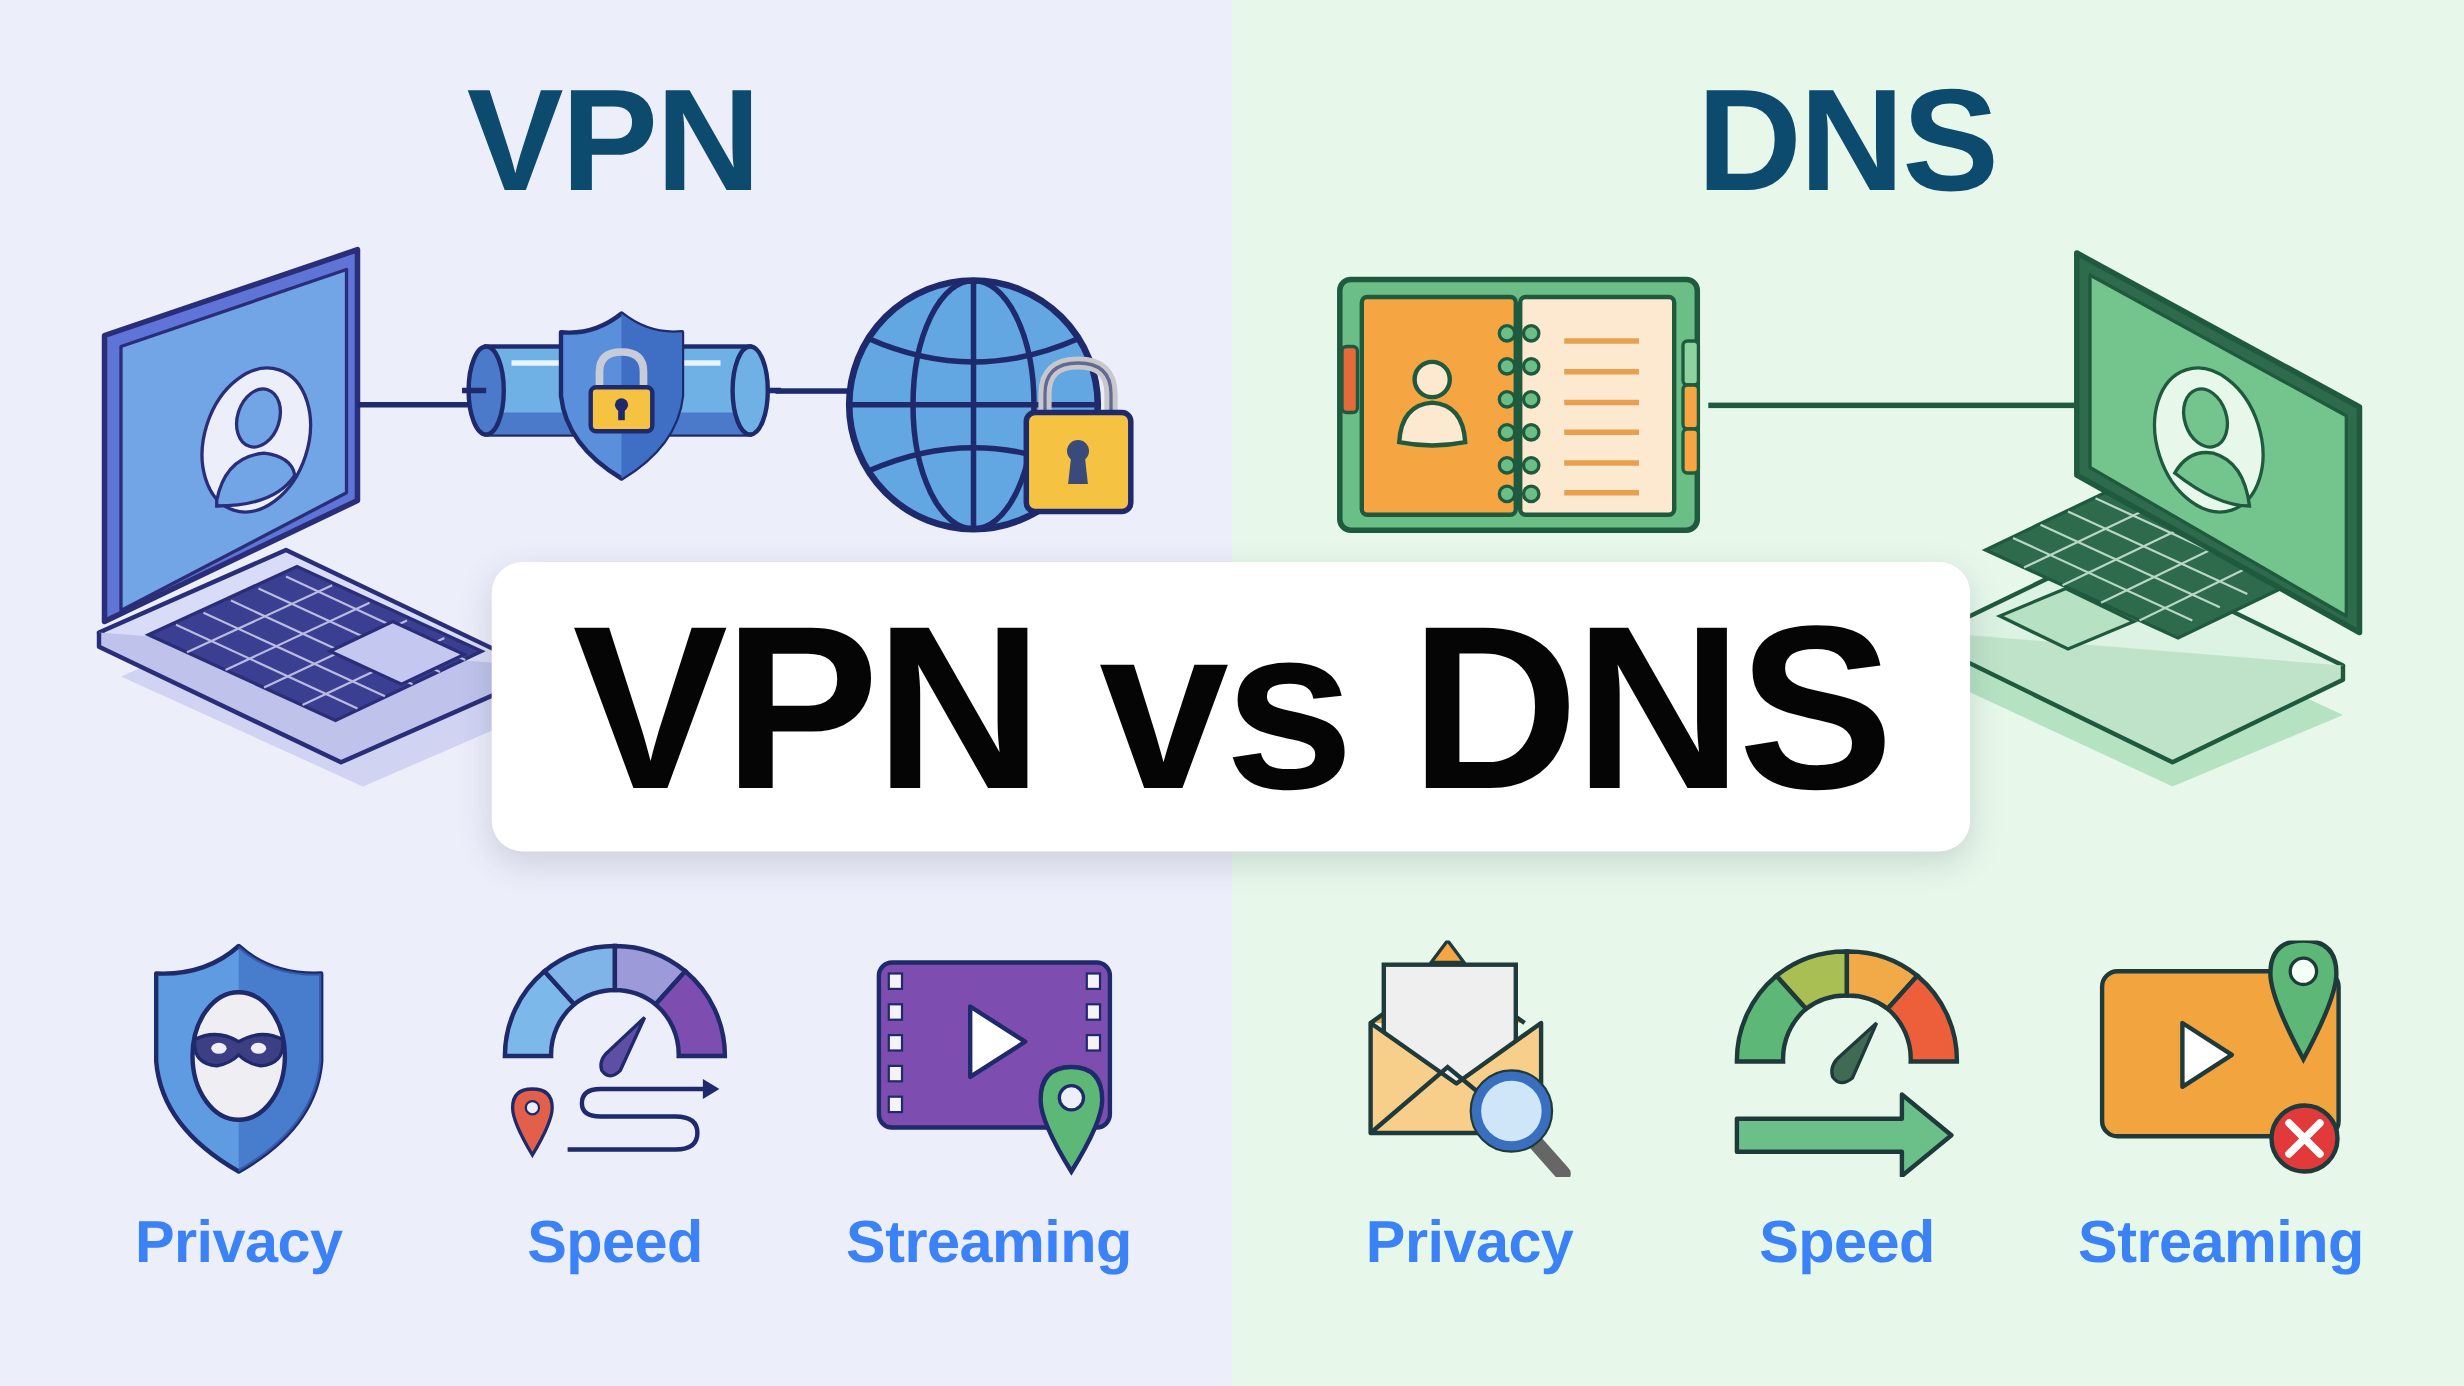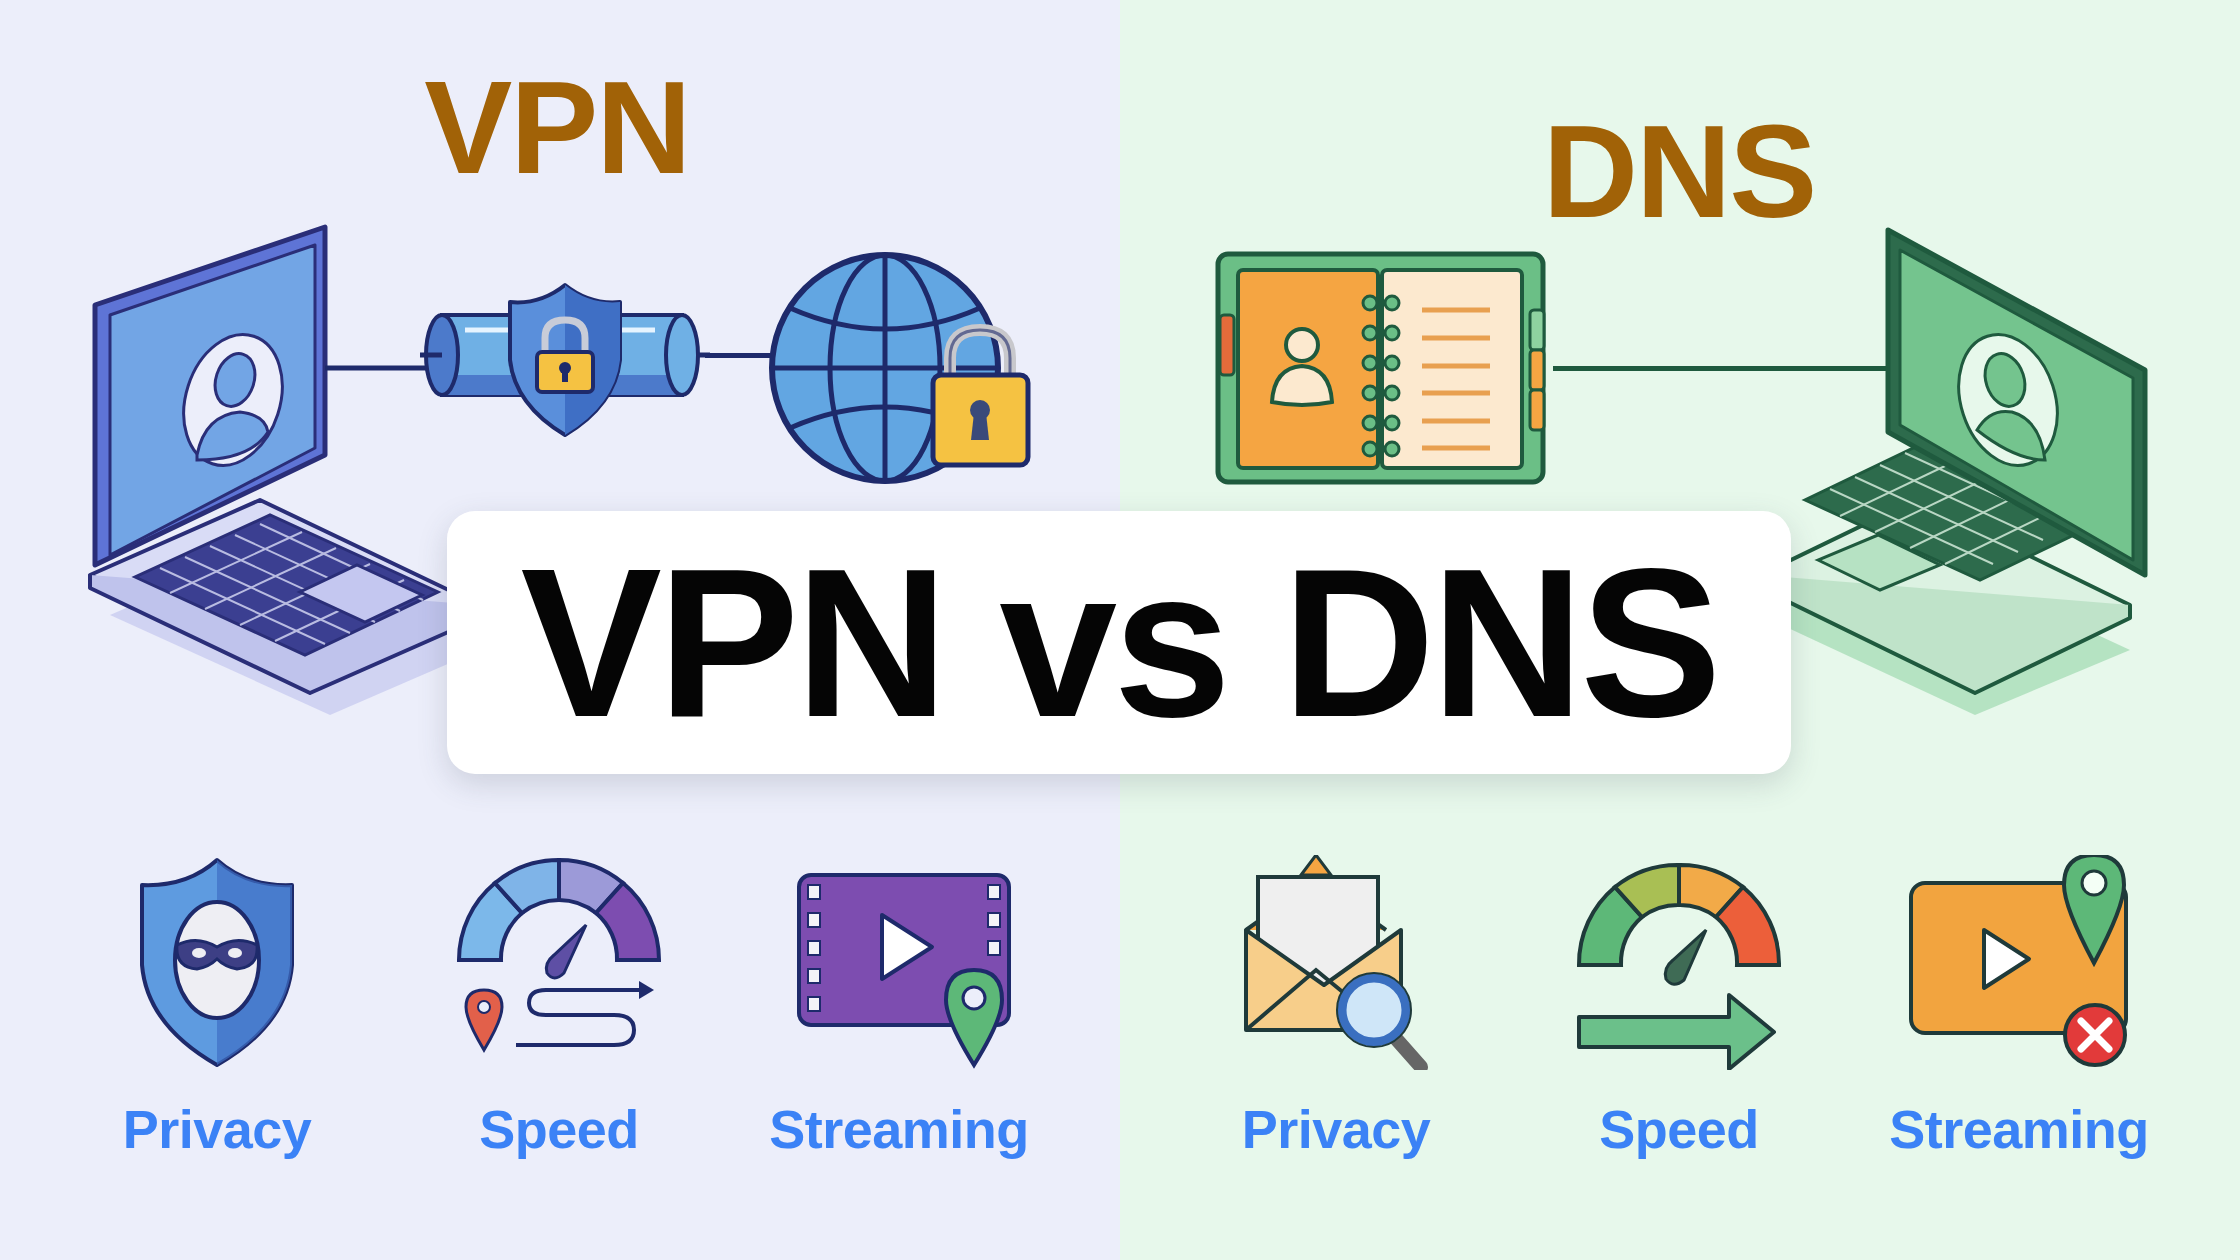--- a/index.html
+++ b/index.html
@@ -1,35 +1,35 @@
 <!DOCTYPE html>
 <html><head>
 <meta charset="utf-8">
 <style>
   html, body { margin:0; padding:0; }
   body { width:2240px; height:1260px; position:relative; overflow:hidden; font-family:"Liberation Sans", sans-serif; }
   .half { position:absolute; top:0; height:1260px; }
   .half.left { left:0; width:1120px; background:#ECEEFA; }
   .half.right { left:1120px; width:1120px; background:#E7F8EB; }
-  .side-title { position:absolute; top:62px; font-size:132px; font-weight:700; color:#a16207; letter-spacing:-2px; line-height:1; width:400px; text-align:center; }
+  .side-title { position:absolute; top:62px; font-size:132px; font-weight:700; color:#0c4a6e; letter-spacing:-2px; line-height:1; width:400px; text-align:center; }
   .abs { position:absolute; }
   .card { position:absolute; left:447px; top:511px; width:1344px; height:263px; background:#ffffff; border-radius:28px; box-shadow:0 10px 30px rgba(60,70,90,0.18); display:flex; align-items:center; justify-content:center; }
   .card-title { font-size:212px; font-weight:700; color:#050505; letter-spacing:-4px; line-height:1; }
   .feature { position:absolute; top:855px; width:300px; text-align:center; }
   .feature svg { display:block; margin:0 auto; }
   .feature-label { display:block; margin-top:28px; font-size:54px; font-weight:700; color:#3b82f6; letter-spacing:-0.5px; }
 </style>
 </head>
 <body>
 
 <div class="half left"></div>
 <div class="half right"></div>
 
 <div class="side-title" style="left:357px;">VPN</div>
-<div class="side-title" style="left:1479px;margin-top:44px;">DNS</div>
+<div class="side-title" style="left:1479px;">DNS</div>
 
 <svg class="abs" style="left:80px;top:220px;" width="420" height="500" viewBox="0 0 420 500">
 
   <path d="M30 395 L250 495 L400 430 L180 330 Z" fill="#C9CCF0" opacity="0.8"></path>
 
   <path d="M10 355 L230 460 L400 385 L180 280 Z" fill="#D9DCF6" stroke="#2A2E78" stroke-width="4" stroke-linejoin="round"></path>
   <path d="M10 355 L10 368 L230 473 L400 398 L400 385" fill="#BFC3EC" stroke="#2A2E78" stroke-width="4" stroke-linejoin="round"></path>
 
   <path d="M55 357 L225 435 L358 372 L190 295 Z" fill="#3B3F91" stroke="#2A2E78" stroke-width="3"></path>
   <g stroke="#D9DCF6" stroke-width="2" opacity="0.8">

